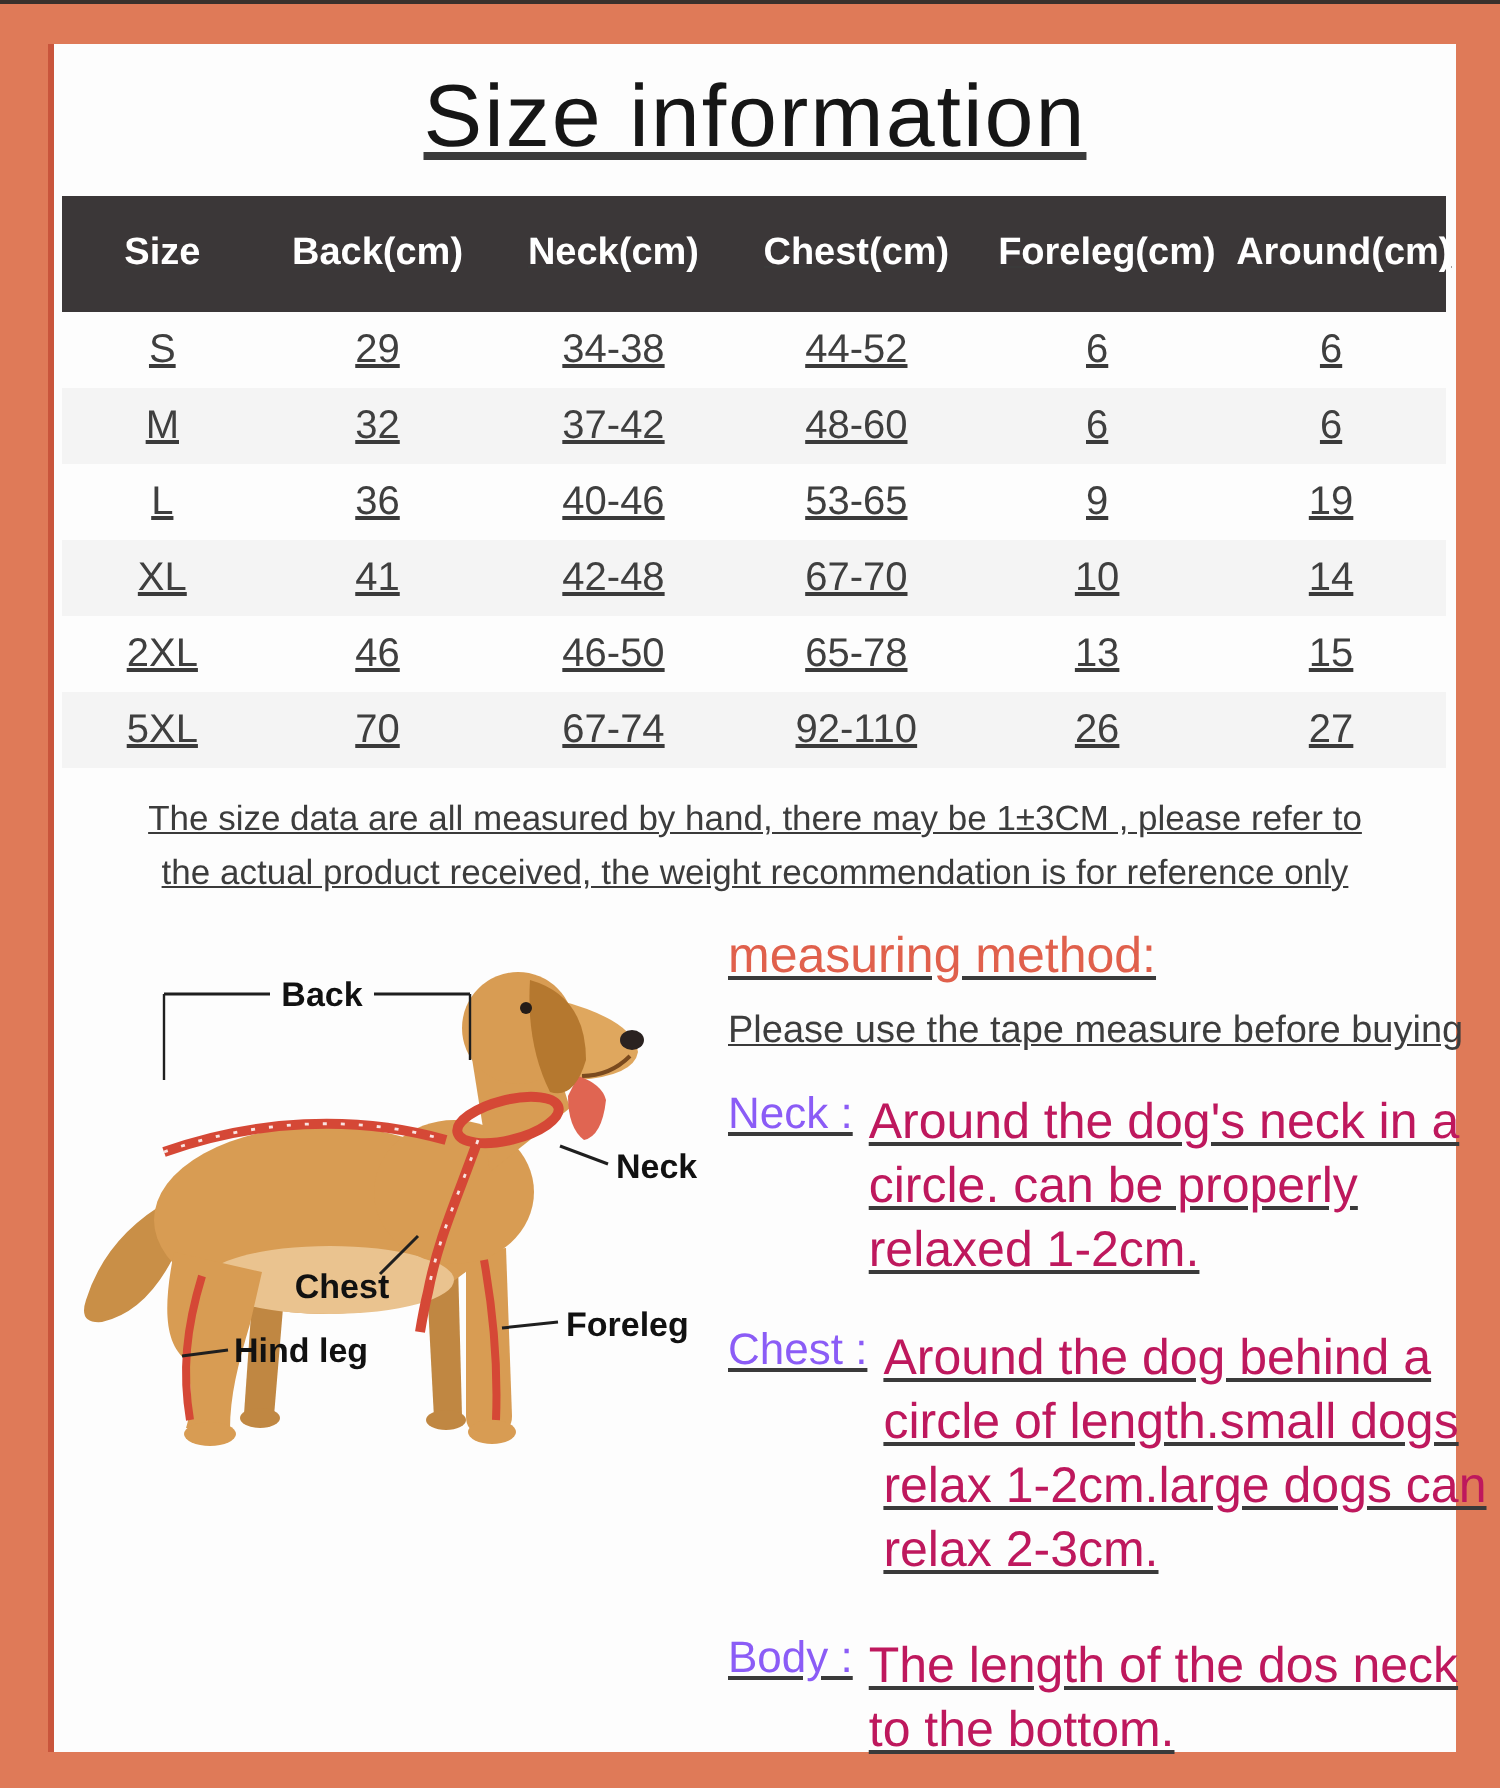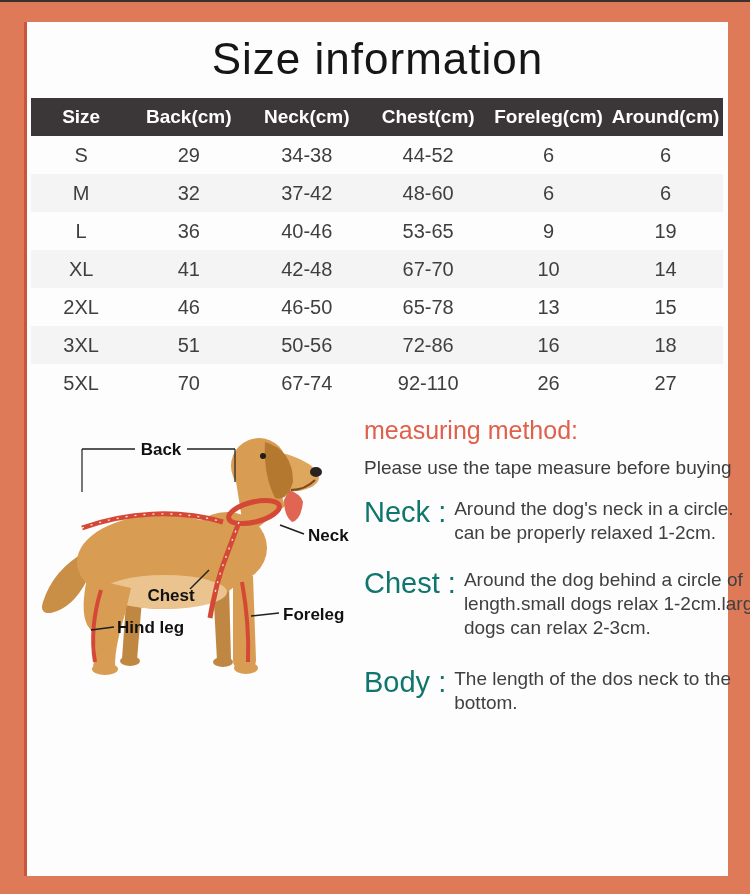--- a/index.html
+++ b/index.html
@@ -5,56 +5,56 @@
   html,body{margin:0;padding:0;}
   body{
     width:750px;height:894px;position:relative;overflow:hidden;
     background:#df7a58;
     font-family:"Liberation Sans","DejaVu Sans",sans-serif;
     color:#3a3a3a;
   }
   .top-edge{position:absolute;left:0;top:0;width:750px;height:2px;background:#3a302c;}
   .card{
     position:absolute;left:24px;top:22px;width:704px;height:854px;
-    background:#fdfdfd;border-left:3px solid #c9553c;box-sizing:border-box;
+    background:#fdfdfd;border-left:3px solid #c9553c;box-sizing:border-box;text-decoration:underline;
   }
   .title{
     text-align:center;font-size:44px;font-weight:500;color:#161616;
     margin:12px 0 14px 0;letter-spacing:1px;
   }
   table.size-table{
     width:692px;margin:0 4px 0 4px;border-collapse:collapse;table-layout:fixed;
   }
   table.size-table thead th{
     background:#3b3738;color:#ffffff;font-weight:bold;font-size:19px;
-    height:38px;padding:0;
+    height:38px;padding:10px;
   }
   table.size-table tbody td{
     height:38px;text-align:center;font-size:20px;color:#3f3f3f;padding:0;
   }
   table.size-table tbody tr:nth-child(even){background:#f4f4f4;}
   .note{
     margin:12px 18px 0 18px;text-align:center;
     font-size:17.5px;line-height:1.55;color:#3c3c3c;
   }
   .bottom{
     display:flex;margin-top:8px;
   }
   .dog-wrap{width:335px;flex:0 0 335px;}
   .measure-col{flex:1;padding:4px 10px 0 2px;}
   .measure-heading{
     font-size:25px;color:#e0604c;font-weight:400;margin:2px 0 12px 0;
   }
   .measure-intro{font-size:19px;color:#3d3d3d;margin:0 0 18px 0;}
   .measure-item{display:flex;align-items:flex-start;margin-bottom:22px;}
   .measure-item .mlabel{
-    font-size:29px;color:#0f766e;white-space:nowrap;margin-right:8px;line-height:1.1;
+    font-size:22px;color:#8b5cf6;white-space:nowrap;margin-right:8px;line-height:1.1;
   }
   .measure-item .mtext{
-    font-size:19px;color:#404040;line-height:1.28;width:315px;
+    font-size:25px;color:#be185d;line-height:1.28;width:315px;
   }
   svg text{font-family:"Liberation Sans","DejaVu Sans",sans-serif;}
 </style>
 </head>
 <body>
 
 <div class="top-edge"></div>
 
 <div class="card">
 
@@ -114,38 +114,34 @@
         </tr>
         <tr>
           <td>2XL</td>
           <td>46</td>
           <td>46-50</td>
           <td>65-78</td>
           <td>13</td>
           <td>15</td>
         </tr>
         <tr>
-          <td>3XL</td>
-          <td>51</td>
-          <td>50-56</td>
-          <td>72-86</td>
-          <td>16</td>
-          <td>18</td>
-        </tr>
-        <tr>
           <td>5XL</td>
           <td>70</td>
           <td>67-74</td>
           <td>92-110</td>
           <td>26</td>
           <td>27</td>
         </tr>
       </tbody>
   </table>
 
+  <div class="note">
+    <div>The size data are all measured by hand, there may be 1±3CM , please refer to</div>
+    <div>the actual product received, the weight recommendation is for reference only</div>
+  </div>
 
   <div class="bottom">
     <div class="dog-wrap">
       <svg width="335" height="290" viewBox="0 0 335 290">
 
         <path d="M58,142 Q26,160 16,192 Q12,204 24,203 Q46,198 60,170 Q66,154 58,142 Z" fill="#c98f47"></path>
 
         <path d="M186,175 L202,174 L204,250 L190,251 Z" fill="#c08742"></path>
         <ellipse cx="196" cy="252" rx="10" ry="5" fill="#c08742"></ellipse>
         <path d="M100,178 L116,178 L110,250 L95,249 Z" fill="#c08742"></path>

